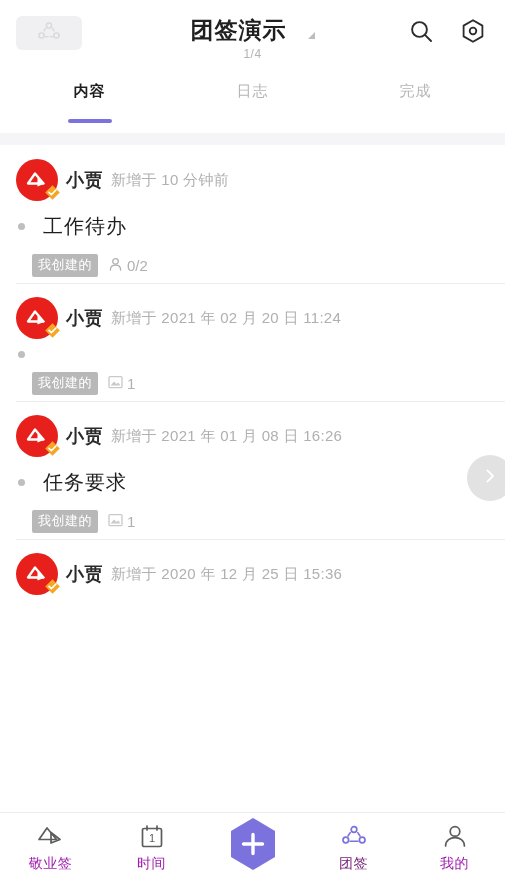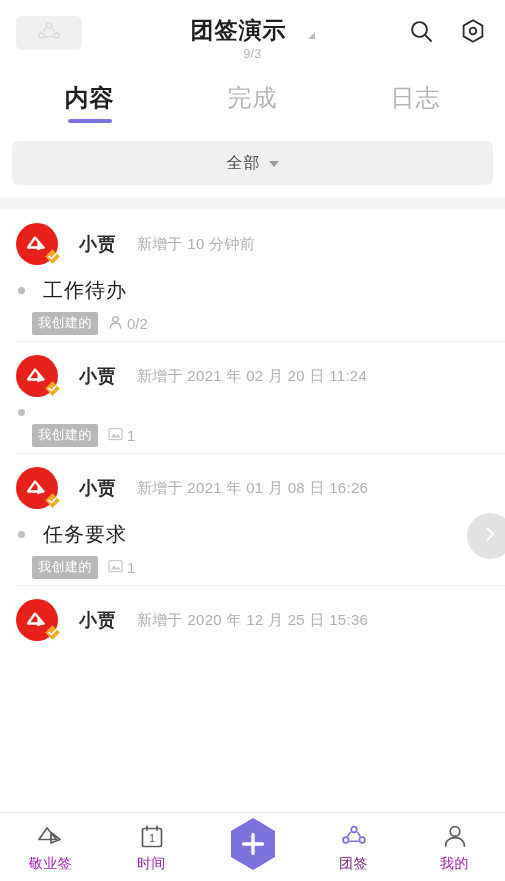--- a/index.html
+++ b/index.html
@@ -82,21 +82,21 @@
   }
   .tab {
     flex: 1;
     display: flex;
     flex-direction: column;
     align-items: center;
     justify-content: flex-start;
     padding-top: 4px;
     position: relative;
   }
-  .tab-label { font-size: 24px; color: #b5b5b5; letter-spacing: 1px; }
+  .tab-label { font-size: 15px; color: #b5b5b5; letter-spacing: 1px; }
   .tab.active .tab-label { color: #1f1f1f; font-weight: bold; }
   .tab-underline {
     position: absolute;
     bottom: 10px;
     width: 44px; height: 4px;
     border-radius: 2px;
     background: transparent;
   }
   .tab.active .tab-underline { background: #7b72dd; }
 
@@ -141,21 +141,21 @@
   .note-item + .note-item::before {
     content: "";
     position: absolute;
     left: 16px; right: 0; top: 0;
     height: 1px;
     background: #ededed;
   }
   .note-head {
     display: flex;
     align-items: center;
-    gap: 21px;
+    gap: 8px;
   }
   .avatar {
     position: relative;
     width: 42px; height: 42px;
     flex: 0 0 42px;
   }
   .avatar-circle {
     width: 42px; height: 42px;
     border-radius: 50%;
     background: #e8201c;
@@ -191,21 +191,21 @@
   }
   .note-title {
     font-size: 20px;
     color: #1f1f1f;
     letter-spacing: 1px;
   }
   .note-meta {
     display: flex;
     align-items: center;
     gap: 10px;
-    margin: 8px 0 0 16px;
+    margin: 14px 0 0 16px;
   }
   .tag {
     background: #b8b8b8;
     color: #ffffff;
     font-size: 13px;
     padding: 2px 6px 3px 6px;
     border-radius: 2px;
     letter-spacing: 0.5px;
   }
   .counter {
@@ -279,21 +279,21 @@
           <path d="M9.6 8.4 L7.4 11.8 M16.4 8.4 L18.6 11.8 M9 16.6 L17 16.6" stroke="#d8d8da" stroke-width="1.3" fill="none" stroke-linecap="round" stroke-dasharray="3 2"></path>
         </svg>
       </span>
     </div>
 
     <div class="title-wrap">
       <div class="title-row">
         <span class="title-text">团签演示</span>
         <span class="title-caret"></span>
       </div>
-      <div class="page-count">9/3</div>
+      <div class="page-count">1/4</div>
     </div>
 
     <div class="header-actions">
       <div class="icon-btn">
         <span>
           <svg width="25" height="25" viewBox="0 0 25 25">
             <circle cx="10.5" cy="10.5" r="7.4" fill="none" stroke="#2b2b2b" stroke-width="1.9"></circle>
             <path d="M16.2 16.2 L22 22" stroke="#2b2b2b" stroke-width="1.9" stroke-linecap="round"></path>
           </svg>
         </span>
@@ -308,35 +308,29 @@
       </div>
     </div>
   </div>
 
   <div class="tabs">
     <div class="tab active">
       <span class="tab-label">内容</span>
       <span class="tab-underline"></span>
     </div>
     <div class="tab">
+      <span class="tab-label">日志</span>
+      <span class="tab-underline"></span>
+    </div>
+    <div class="tab">
       <span class="tab-label">完成</span>
       <span class="tab-underline"></span>
     </div>
-    <div class="tab">
-      <span class="tab-label">日志</span>
-      <span class="tab-underline"></span>
-    </div>
   </div>
 
-  <div class="filter-zone">
-    <div class="filter-bar">
-      <span class="filter-label">全部</span>
-      <span class="filter-caret"></span>
-    </div>
-  </div>
   <div class="strip"></div>
 
   <div class="list">
 
     <div class="note-item">
       <div class="note-head">
         <div class="avatar">
           <div class="avatar-circle">
             <svg width="26" height="22" viewBox="0 0 26 22">
               <path d="M4 14.5 L11 4.5 L19.5 14.5 Z" fill="none" stroke="#ffffff" stroke-width="2.3" stroke-linejoin="round"></path>

